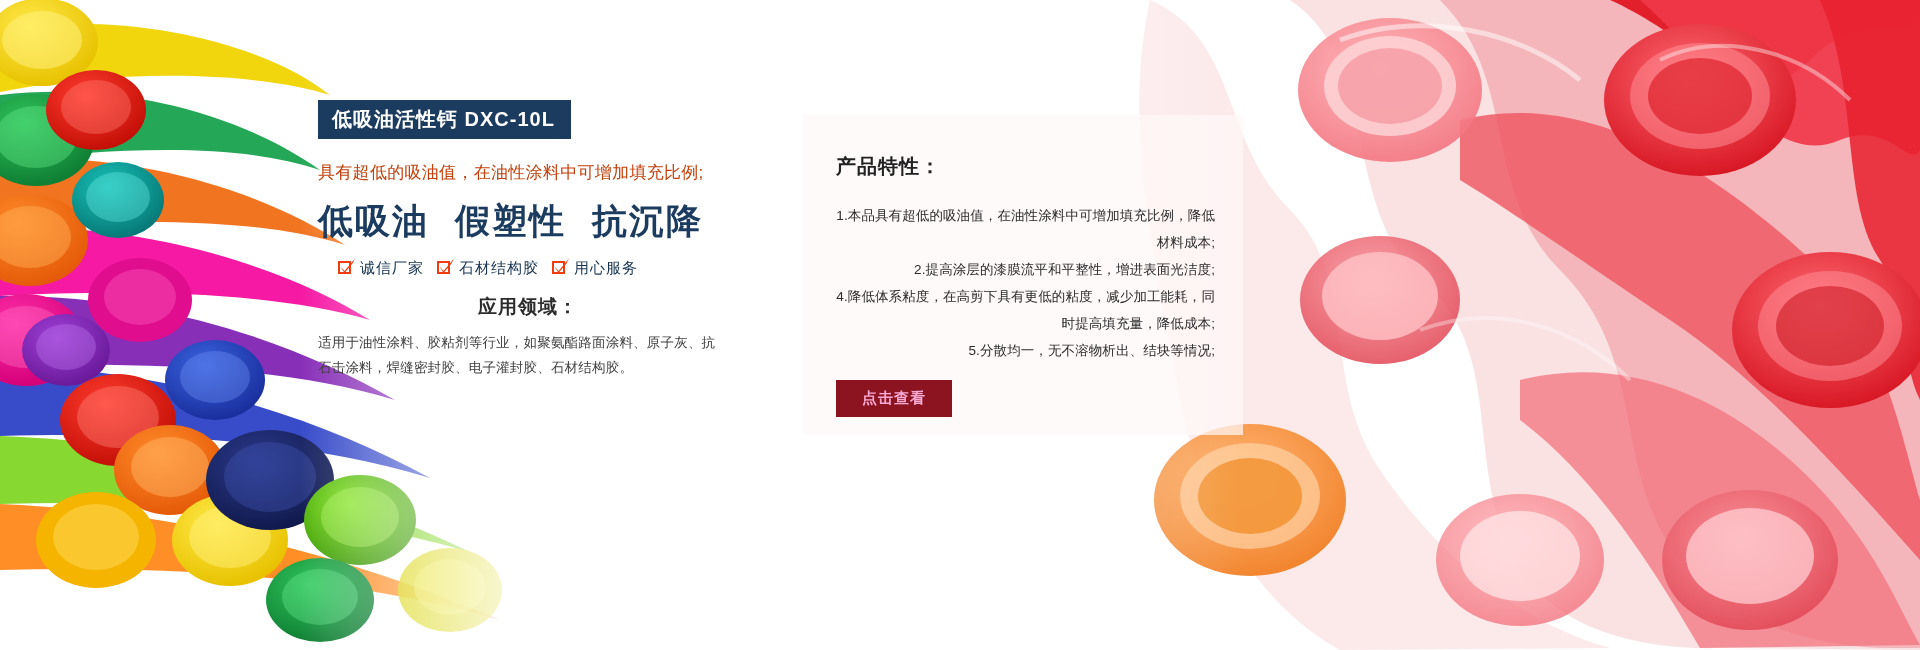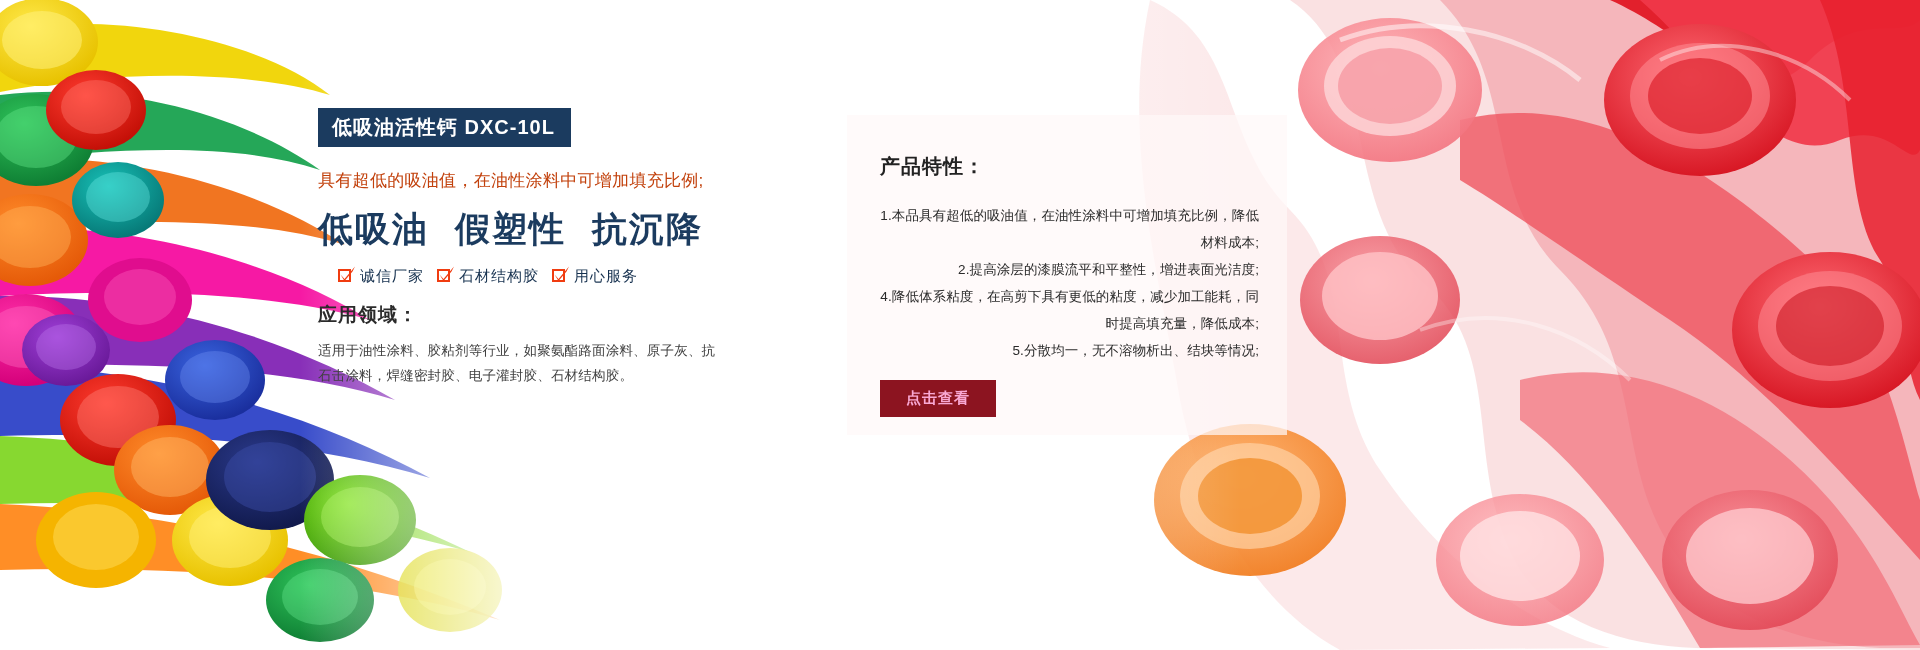--- a/index.html
+++ b/index.html
@@ -13,21 +13,21 @@
     background:#ffffff;
   }
 
   
   .art-left{position:absolute;left:0;top:0;width:560px;height:650px;overflow:hidden;}
 
   
   .art-right{position:absolute;right:0;top:0;width:1100px;height:650px;overflow:hidden;}
 
   
-  .left-col{position:absolute;left:318px;top:108px;width:420px;z-index:40;}
+  .left-col{position:absolute;left:318px;top:100px;width:420px;z-index:40;}
   .title-badge{
     display:inline-block;background:#1b3b5f;color:#ffffff;
     font-size:20px;font-weight:bold;letter-spacing:1px;
     padding:9px 16px 10px 14px;line-height:1;
   }
   .subline{
     margin-top:22px;color:#c2410c;font-size:17px;letter-spacing:.3px;
     white-space:nowrap;
   }
   .headline{
@@ -38,30 +38,30 @@
   .headline span{margin-right:26px;}
   .headline span:last-child{margin-right:0;}
   .feature-row{margin-top:14px;display:flex;align-items:flex-end;gap:13px;padding-left:20px;}
   .feature{display:flex;align-items:center;gap:5px;white-space:nowrap;}
   .chk{position:relative;width:17px;height:17px;flex:0 0 auto;}
   .chk .box{position:absolute;left:0;top:1px;width:13px;height:13px;border:2px solid #f03c10;box-sizing:border-box;}
   .chk svg{position:absolute;left:-1px;top:-3px;}
   .feature-label{color:#16314f;font-size:15px;
     font-family:"Liberation Serif","DejaVu Serif",serif;letter-spacing:1px;}
   .apply-title{
-    margin-top:16px;color:#2b2b2b;font-size:19px;font-weight:bold;letter-spacing:1px;
+    margin-top:16px;color:#2b2b2b;font-size:19px;font-weight:bold;letter-spacing:1px;text-align:center;
   }
   .apply-body{
     margin-top:11px;color:#404040;font-size:13.5px;line-height:1.85;
     letter-spacing:.2px;max-width:400px;
   }
 
   
   .right-panel{
-    position:absolute;left:847px;top:115px;width:440px;height:320px;
+    position:absolute;left:803px;top:115px;width:440px;height:320px;
     background:rgba(255,248,248,0.72);
     z-index:40;
   }
   .panel-inner{padding:38px 28px 0 33px;}
   .panel-title{color:#222;font-size:20px;font-weight:bold;letter-spacing:1px;}
   .panel-list{margin-top:22px;color:#2a2a2a;font-size:13.5px;line-height:2.0;letter-spacing:.1px;}
   .panel-list div{white-space:normal;text-align:right;}
   .cta{
     display:inline-block;margin-left:33px;margin-top:16px;
     background:#8c1420;color:#f9a8d4;font-size:15px;font-weight:bold;

